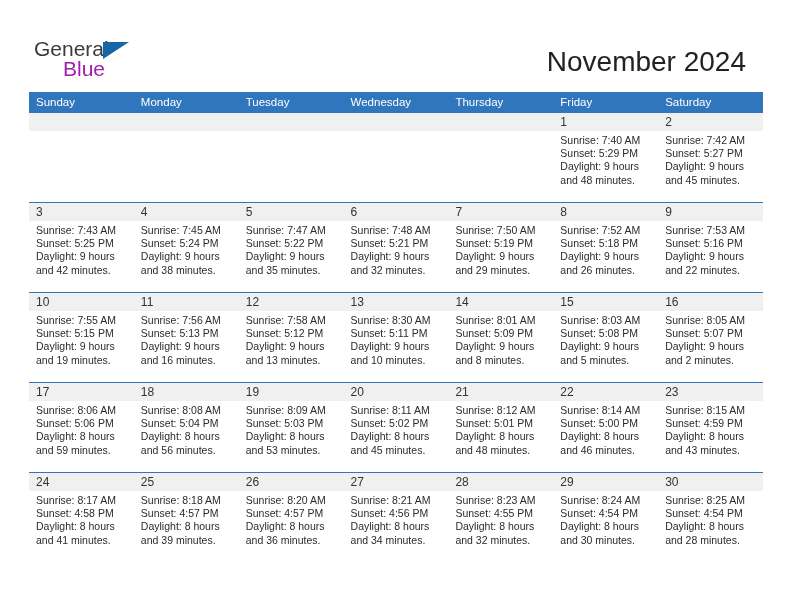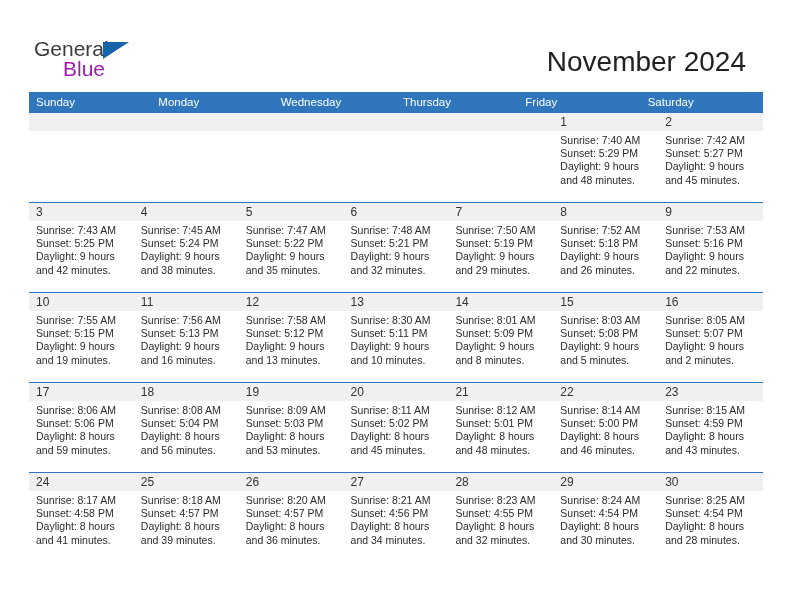--- a/index.html
+++ b/index.html
@@ -166,20 +166,21 @@
       <h1 class="cal-title">November 2024</h1>
       <div class="cal-subtitle">Conty, France</div>
     </div>
 
   </div>
 
   <div class="calendar">
     <div class="weekday-row" id="weekday-row">
         <div class="weekday">Sunday</div>
         <div class="weekday">Monday</div>
+        <div class="weekday">Tuesday</div>
         <div class="weekday">Wednesday</div>
         <div class="weekday">Thursday</div>
         <div class="weekday">Friday</div>
         <div class="weekday">Saturday</div>
       </div>
     <div id="weeks-container">
         <div class="week-row first">
           <div class="day-cell empty">
             <div class="day-number"></div>
           </div>

